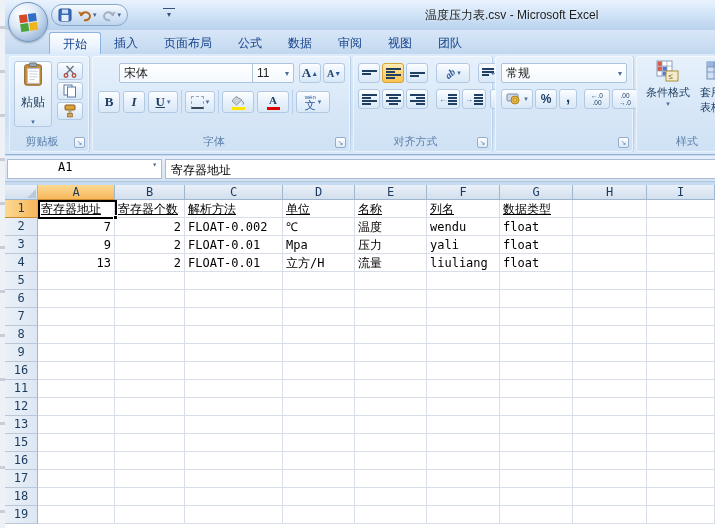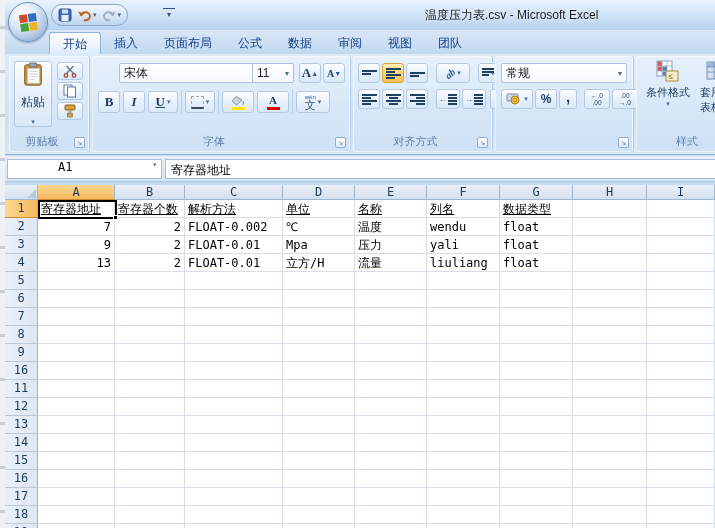--- a/index.html
+++ b/index.html
@@ -537,32 +537,20 @@
         <div class="cell" style="width: 70px;"></div>
         <div class="cell" style="width: 98px;"></div>
         <div class="cell" style="width: 72px;"></div>
         <div class="cell" style="width: 72px;"></div>
         <div class="cell" style="width: 73px;"></div>
         <div class="cell" style="width: 73px;"></div>
         <div class="cell" style="width: 74px;"></div>
         <div class="cell" style="width: 68px;"></div>
       </div>
       <div class="grid-row">
-        <div class="rhead">14</div>
-        <div class="cell" style="width: 77px;"></div>
-        <div class="cell" style="width: 70px;"></div>
-        <div class="cell" style="width: 98px;"></div>
-        <div class="cell" style="width: 72px;"></div>
-        <div class="cell" style="width: 72px;"></div>
-        <div class="cell" style="width: 73px;"></div>
-        <div class="cell" style="width: 73px;"></div>
-        <div class="cell" style="width: 74px;"></div>
-        <div class="cell" style="width: 68px;"></div>
-      </div>
-      <div class="grid-row">
         <div class="rhead">15</div>
         <div class="cell" style="width: 77px;"></div>
         <div class="cell" style="width: 70px;"></div>
         <div class="cell" style="width: 98px;"></div>
         <div class="cell" style="width: 72px;"></div>
         <div class="cell" style="width: 72px;"></div>
         <div class="cell" style="width: 73px;"></div>
         <div class="cell" style="width: 73px;"></div>
         <div class="cell" style="width: 74px;"></div>
         <div class="cell" style="width: 68px;"></div>

